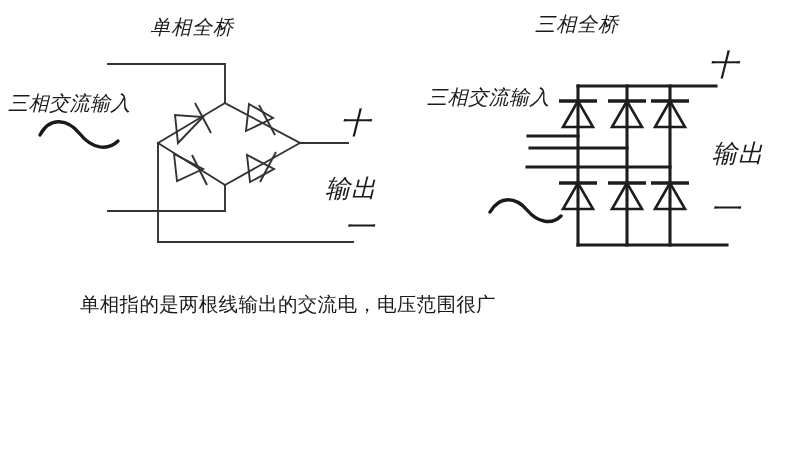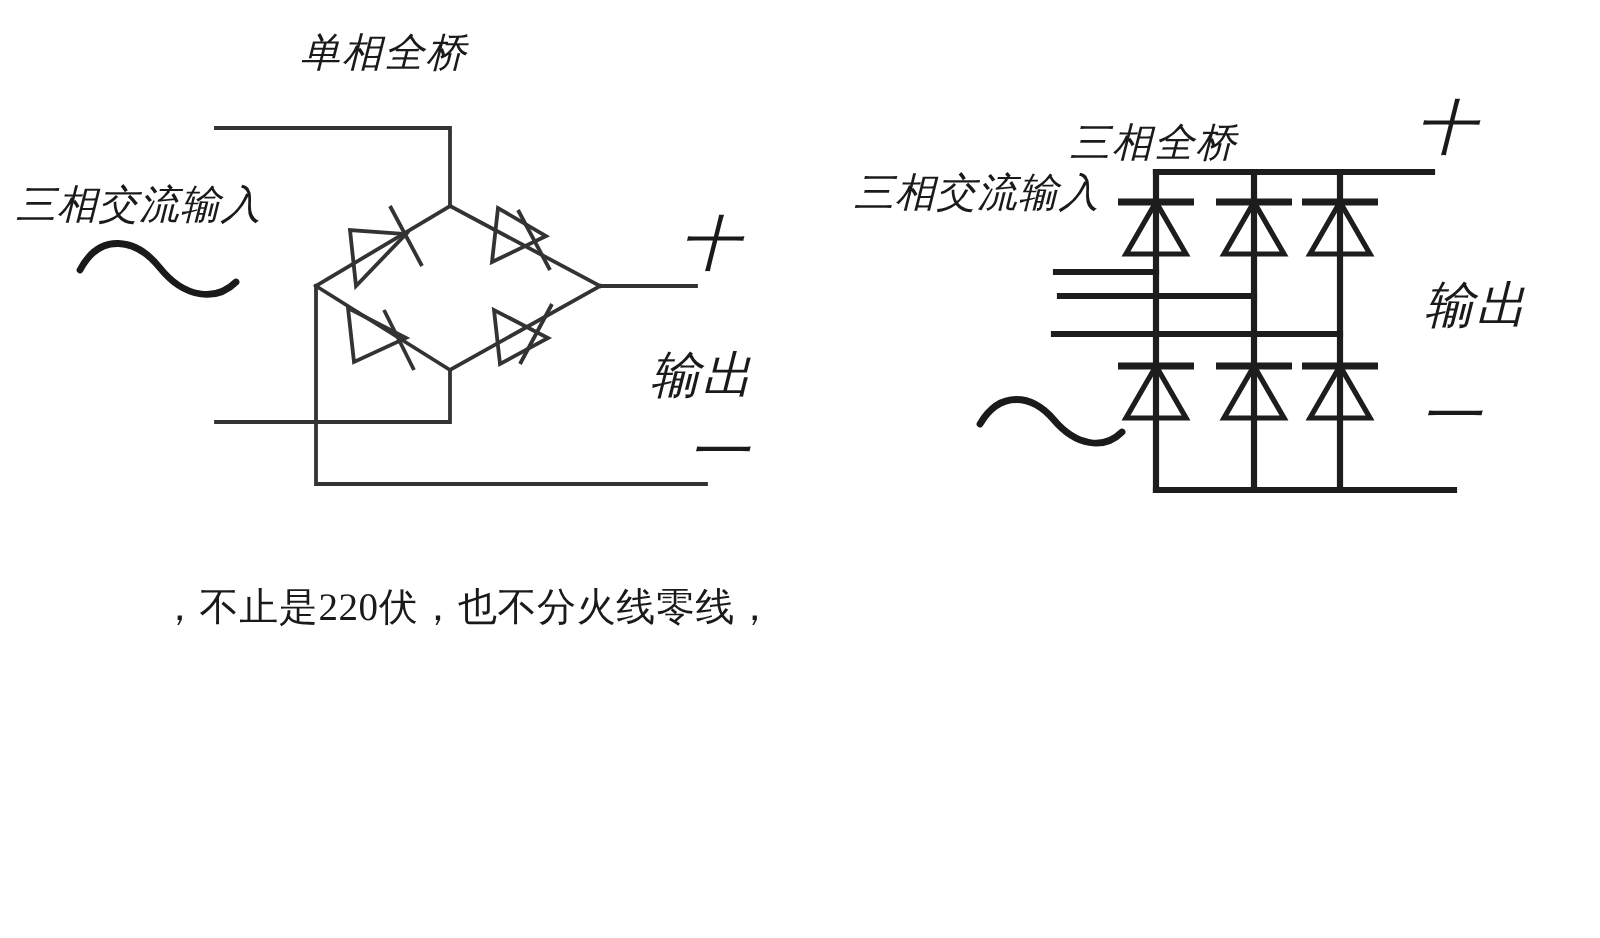--- a/index.html
+++ b/index.html
@@ -185,25 +185,25 @@
 <div class="lbl title" style="left:150px; top:16px;">单相全桥</div>
 
 <div class="lbl io-label" style="left:8px; top:92px;">三相交流输入</div>
 
 <div class="lbl sign" style="left:340px; top:108px;">十</div>
 
 <div class="lbl out-label" style="left:325px; top:175px;">输出</div>
 
 <div class="lbl sign" style="left:344px; top:212px;">一</div>
 
-<div class="lbl title" style="left:535px; top:13px;margin-top:48px;">三相全桥</div>
+<div class="lbl title" style="left:535px; top:13px;">三相全桥</div>
 
 <div class="lbl io-label" style="left:427px; top:86px;">三相交流输入</div>
 
 <div class="lbl sign" style="left:708px; top:50px;">十</div>
 
 <div class="lbl out-label" style="left:712px; top:140px;">输出</div>
 
 <div class="lbl sign" style="left:710px; top:194px;">一</div>
 
 <div class="caption" style="left:80px; top:292px; width:640px;">
-  <div>，不止是220伏，也不分火线零线，</div>
+  <div>单相指的是两根线输出的交流电，电压范围很广</div>
 </div>
 
 </body></html>

